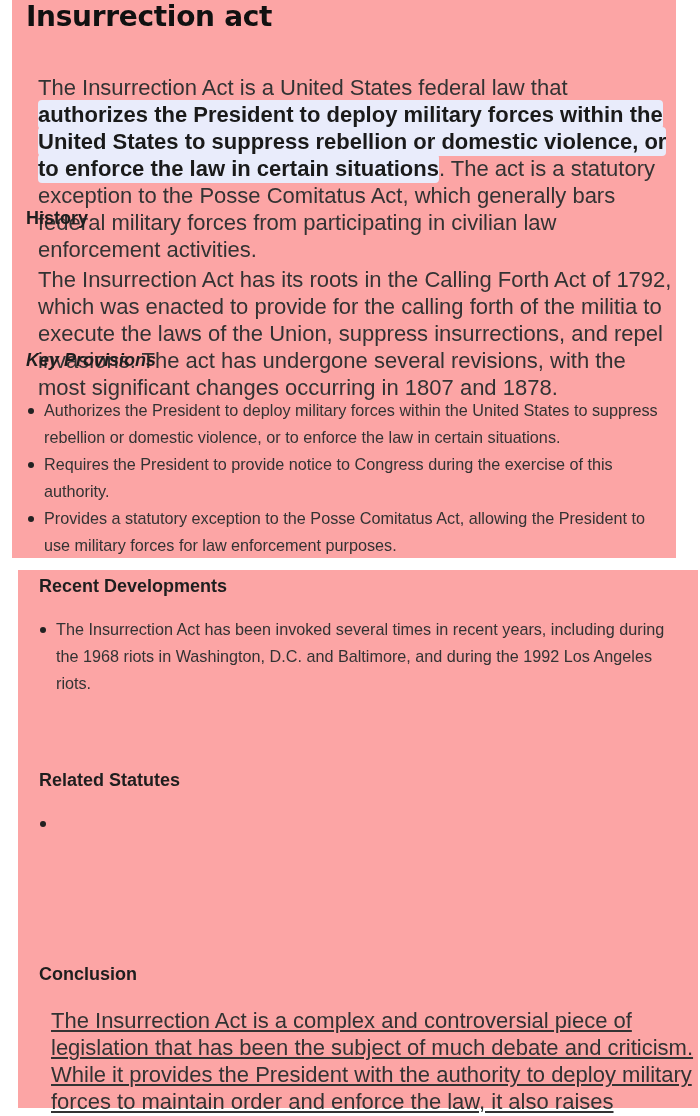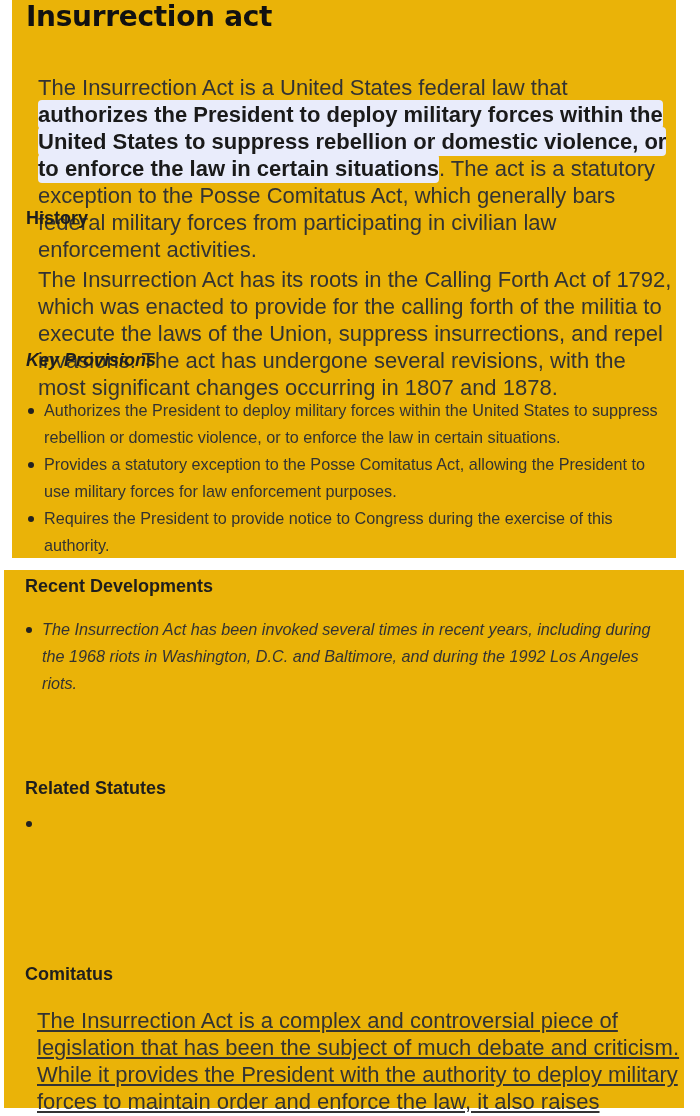--- a/index.html
+++ b/index.html
@@ -7,27 +7,27 @@
     width: 700px;
     height: 1116px;
     background: #ffffff;
     position: relative;
     overflow: hidden;
     font-family: "Liberation Sans", "DejaVu Sans", sans-serif;
     color: #2b2b2b;
   }
   .card {
     position: absolute;
-    background: #eab308;
+    background: #fca5a5;
   }
   .card-top {
     left: 12px; top: 0; width: 664px; height: 558px;
   }
   .card-bottom {
-    left: 4px; top: 570px; width: 680px; height: 538px;
+    left: 18px; top: 570px; width: 680px; height: 538px;
   }
   .title {
     position: absolute;
     left: 14px; top: -3px;
     margin: 0;
     font-family: "DejaVu Sans", sans-serif;
     font-weight: bold;
     font-size: 28px;
     letter-spacing: -0.3px;
     color: #111111;
@@ -85,31 +85,31 @@
   <h1 class="title">Insurrection act</h1>
 
   <p class="para" style="left:14px; top:62px; width:640px;"><span>The Insurrection Act is a United States federal law that </span><span class="hl">authorizes the President to deploy military forces within the United States to suppress rebellion or domestic violence, or to enforce the law in certain situations</span><span>. The act is a statutory exception to the Posse Comitatus Act, which generally bars federal military forces from participating in civilian law enforcement activities.</span></p>
 
   <h3 class="h2" style="left:14px; top:206px;">History</h3>
   <p class="para" style="left:14px; top:254px; width:640px;">The Insurrection Act has its roots in the Calling Forth Act of 1792, which was enacted to provide for the calling forth of the militia to execute the laws of the Union, suppress insurrections, and repel invasions. The act has undergone several revisions, with the most significant changes occurring in 1807 and 1878.</p>
 
   <h3 class="h2" style="left:14px; top:348px;font-style:italic;">Key Provisions</h3>
   <ul class="bul" style="left:16px; top:397px; width:646px;">
     <li><span class="dot"></span><span>Authorizes the President to deploy military forces within the United States to suppress rebellion or domestic violence, or to enforce the law in certain situations.</span></li>
+    <li><span class="dot"></span><span>Requires the President to provide notice to Congress during the exercise of this authority.</span></li>
     <li><span class="dot"></span><span>Provides a statutory exception to the Posse Comitatus Act, allowing the President to use military forces for law enforcement purposes.</span></li>
-    <li><span class="dot"></span><span>Requires the President to provide notice to Congress during the exercise of this authority.</span></li>
   </ul>
 </div>
 
 <div class="card card-bottom">
   <h3 class="h2" style="left:21px; top:4px;">Recent Developments</h3>
-  <ul class="bul" style="left:22px; top:46px; width:640px;font-style:italic;">
+  <ul class="bul" style="left:22px; top:46px; width:640px;">
     <li><span class="dot"></span><span>The Insurrection Act has been invoked several times in recent years, including during the 1968 riots in Washington, D.C. and Baltimore, and during the 1992 Los Angeles riots.</span></li>
   </ul>
 
-  <h3 class="h2" style="left:21px; top:198px;margin-top:8px;">Related Statutes</h3>
+  <h3 class="h2" style="left:21px; top:198px;">Related Statutes</h3>
   <ul class="bul" style="left:22px; top:240px; width:640px;">
     <li><span class="dot"></span></li>
   </ul>
 
-  <h3 class="h2" style="left:21px; top:392px;">Comitatus</h3>
+  <h3 class="h2" style="left:21px; top:392px;">Conclusion</h3>
   <p class="para" style="left:21px; top:425px; width:650px;text-decoration:underline;">The Insurrection Act is a complex and controversial piece of legislation that has been the subject of much debate and criticism. While it provides the President with the authority to deploy military forces to maintain order and enforce the law, it also raises concerns about the potential for abuse and the impact on civil liberties.</p>
 </div>
 
 </body></html>

